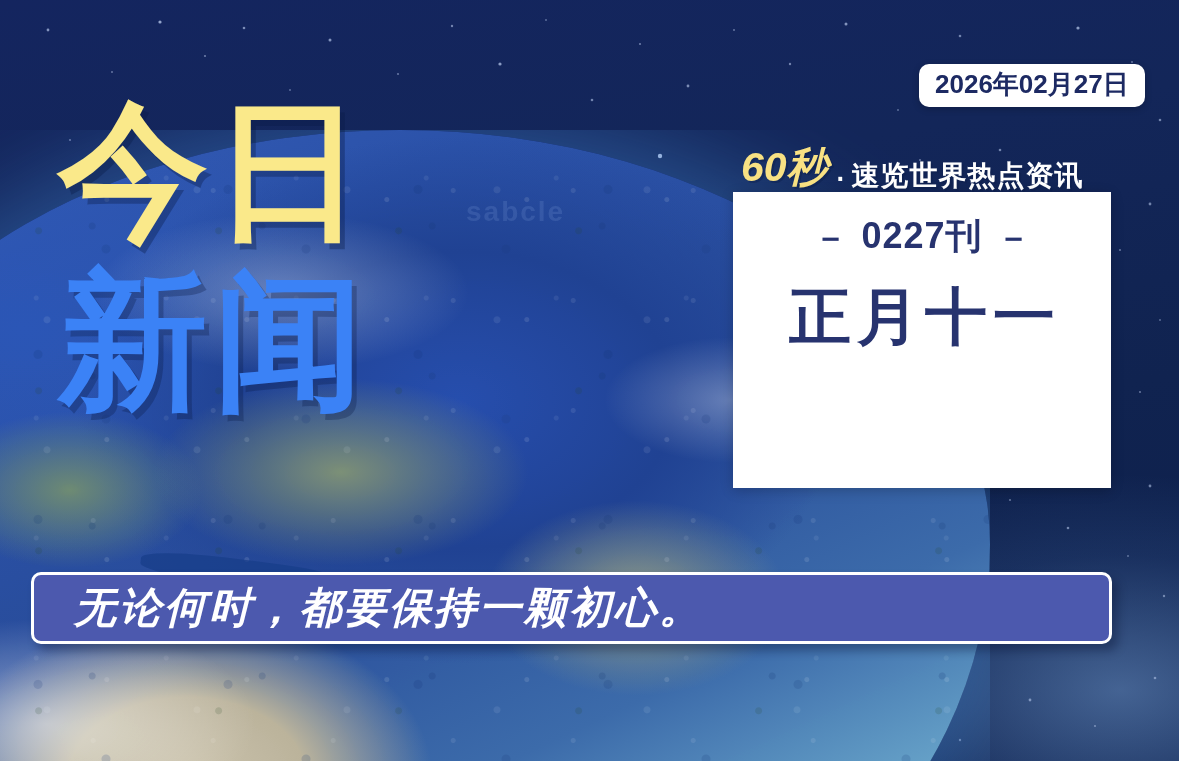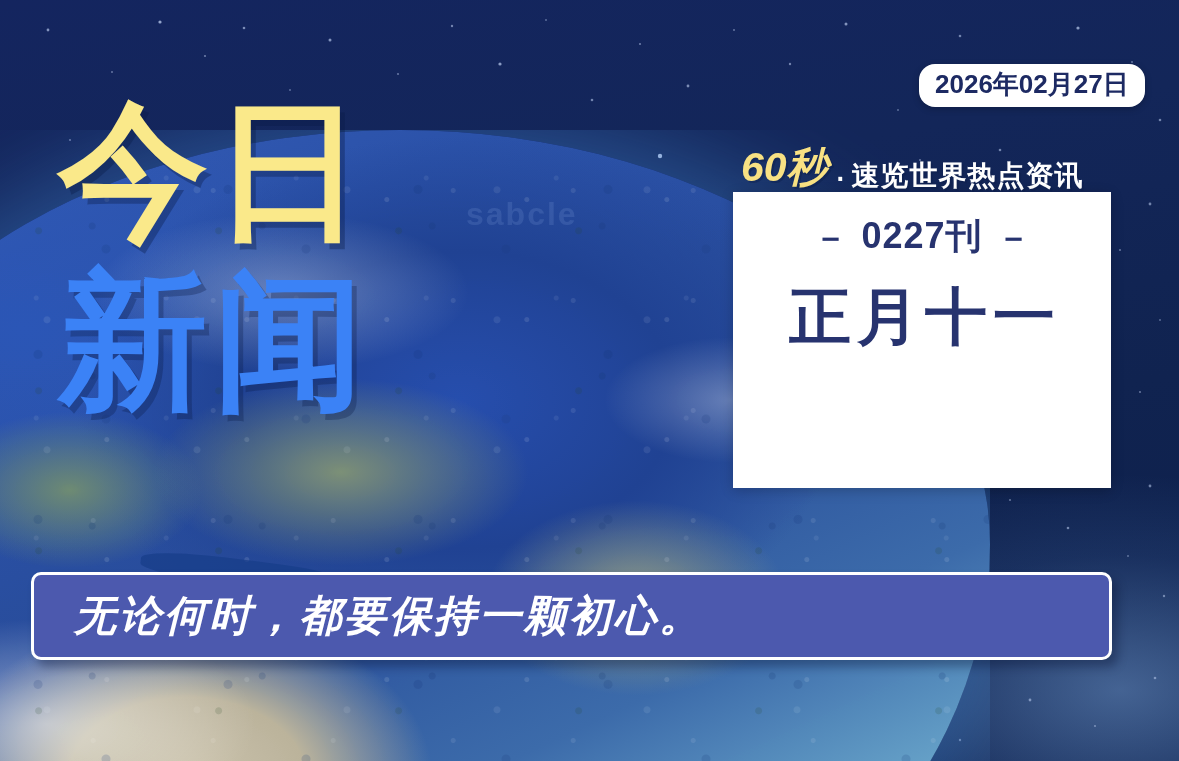--- a/index.html
+++ b/index.html
@@ -122,39 +122,39 @@
     margin-top: 20px;
     text-shadow: 5px 6px 0 rgba(10,25,70,0.30);
   }
 
   
   .watermark {
     position: absolute;
     left: 466px;
     top: 196px;
     z-index: 4;
-    font-size: 32px;
+    font-size: 28px;
     letter-spacing: 2px;
     color: rgba(180,205,255,0.13);
     font-weight: 700;
   }
 
   
   .date-pill {
     position: absolute;
     left: 919px;
     top: 64px;
     z-index: 7;
     background: #ffffff;
     color: #1d2a63;
     font-size: 26px;
     font-weight: 700;
     letter-spacing: 0px;
     padding: 6px 16px 8px;
-    border-radius: 16px;
+    border-radius: 10px;
     line-height: 1.1;
     white-space: nowrap;
     box-shadow: 0 2px 7px rgba(0,0,0,.22);
   }
 
   
   .tagline {
     position: absolute;
     left: 741px;
     top: 140px;
@@ -240,21 +240,21 @@
     text-indent: 6px;
     text-align: center;
   }
 
   
   .quote-bar {
     position: absolute;
     left: 31px;
     top: 572px;
     width: 1081px;
-    height: 88px;
+    height: 72px;
     z-index: 7;
     background: #4c59ae;
     border: 3px solid #ffffff;
     border-radius: 10px;
     box-sizing: border-box;
     display: flex;
     align-items: center;
     box-shadow: 6px 7px 10px rgba(5,15,45,0.35);
   }
   .quote-text {

